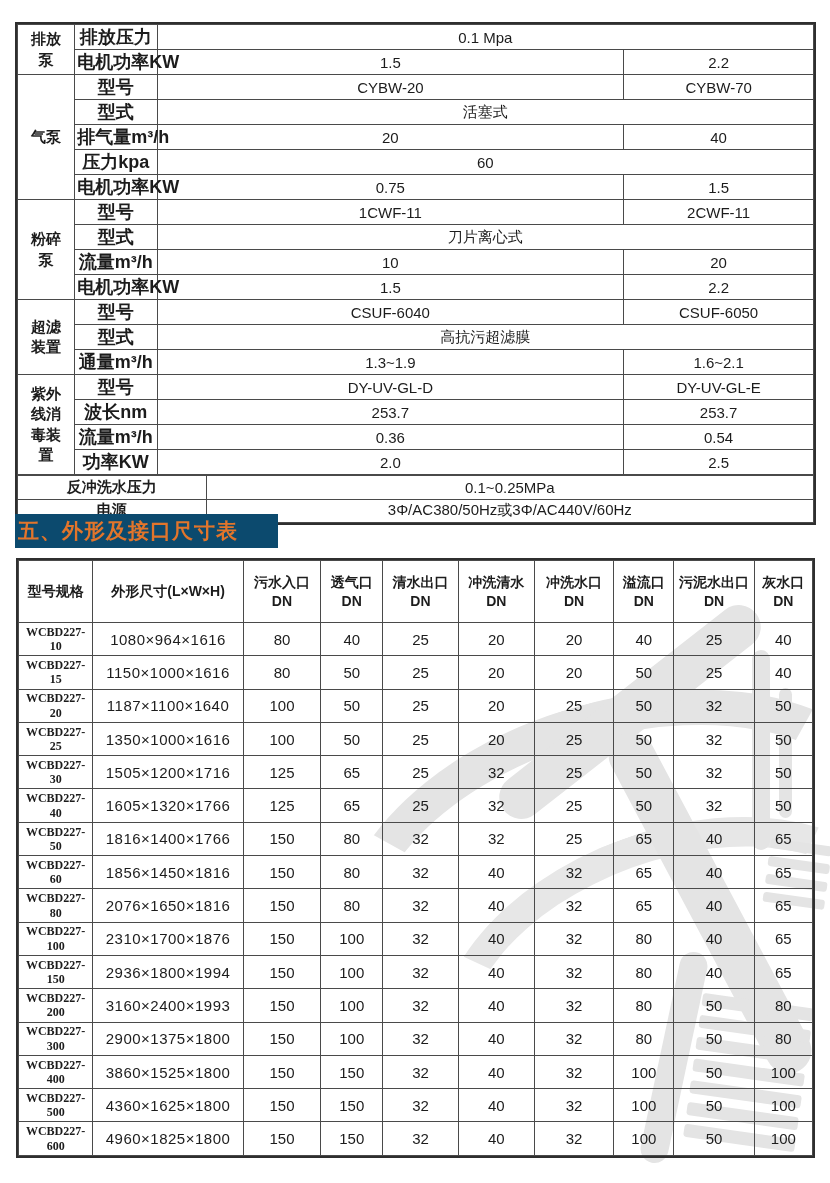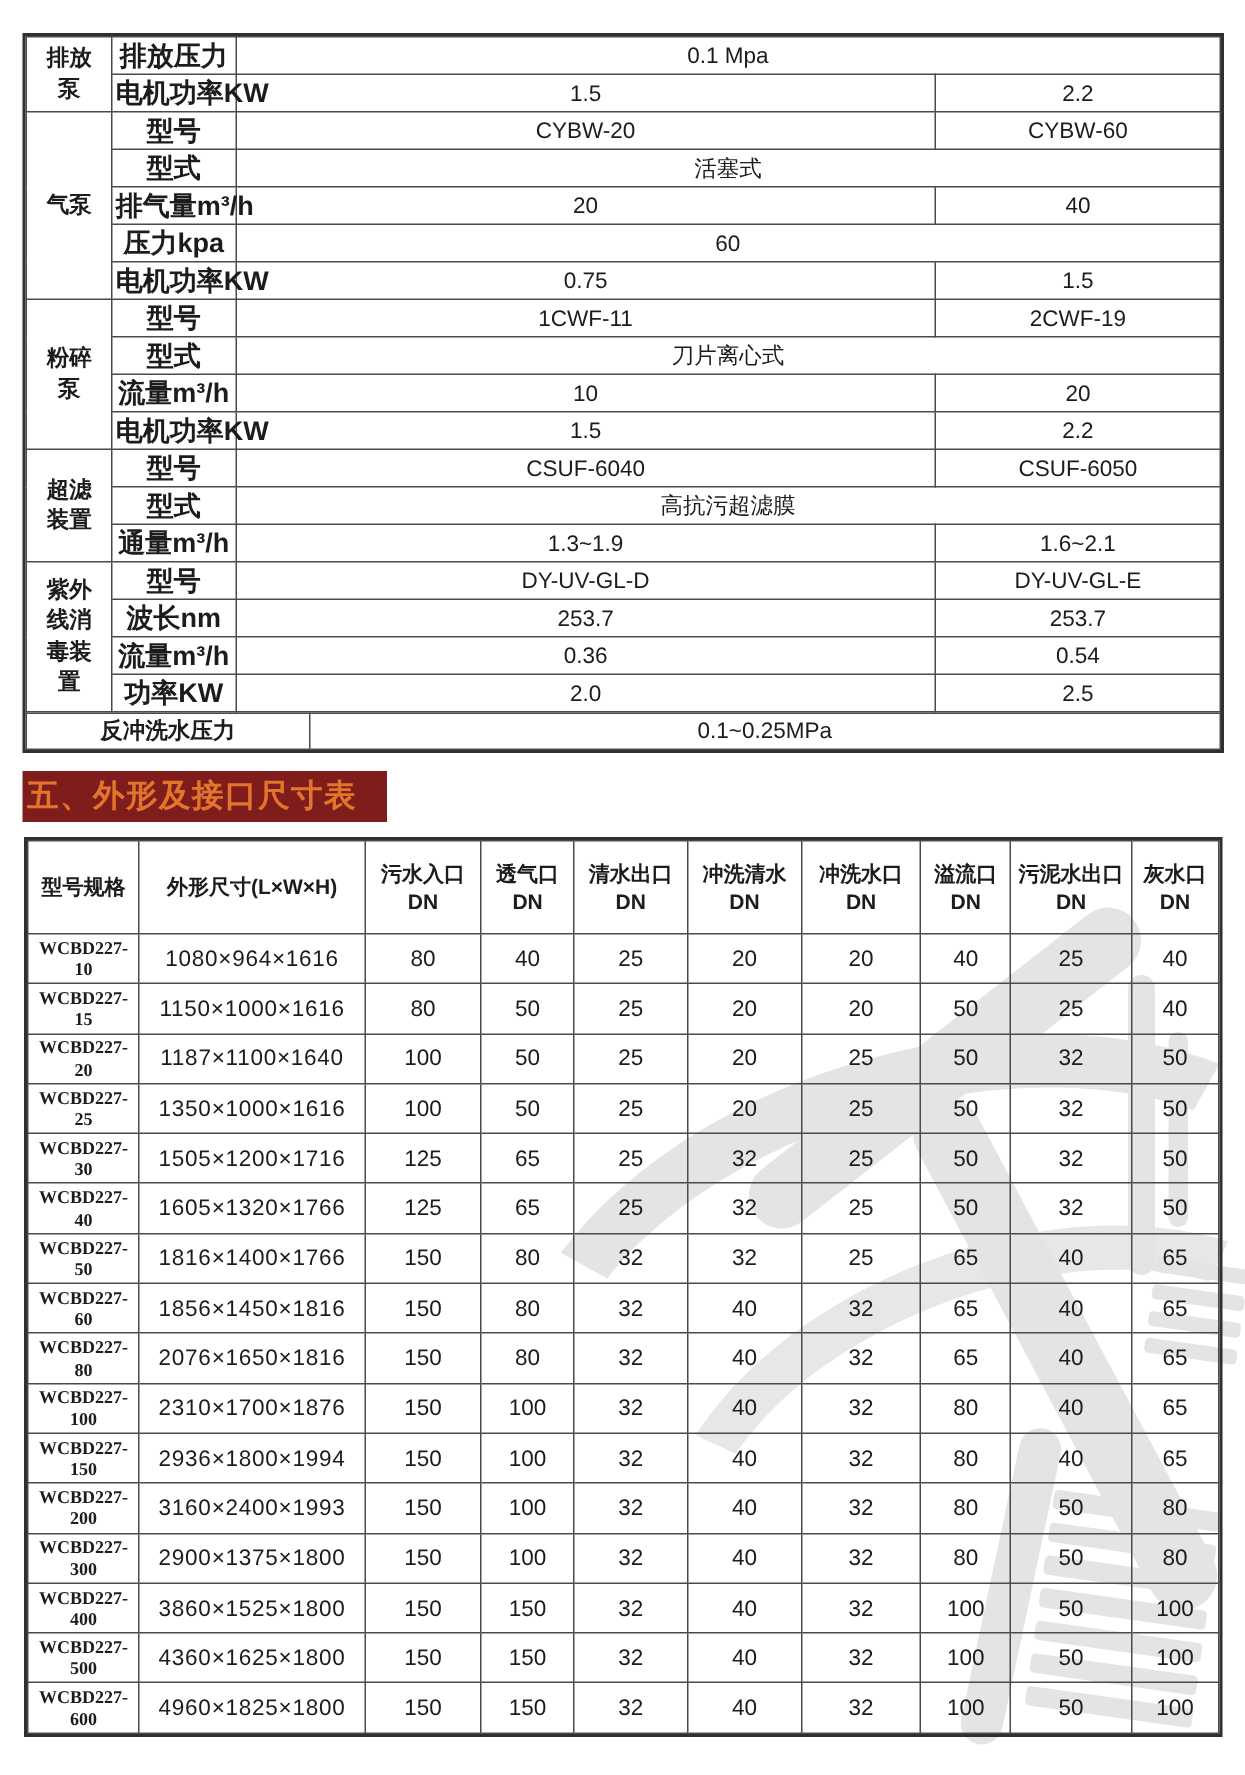--- a/index.html
+++ b/index.html
@@ -42,22 +42,22 @@
     word-break:break-all;padding:0 10px;}
   #spec-table .attr{font-size:18px;font-weight:600;white-space:nowrap;}
   #spec-table .val{font-size:15px;text-align:center;}
   #footer-table td{height:22.5px;font-size:15px;}
   #footer-table .flabel{font-weight:700;font-size:15px;}
   .c-group{width:57px;} .c-attr{width:82px;} .c-v1{width:465px;} .c-v2{width:189px;}
   .c-flabel{width:188px;} .c-fval{width:605px;}
 
   
   #section-title{position:absolute;z-index:1;left:15px;top:514px;
-    background:#7f1d1d;color:#e2752b;font-size:21px;font-weight:bold;
-    padding:5px 20px 5px 3px;letter-spacing:1px;line-height:1.15;}
+    background:#0c4a6e;color:#e2752b;font-size:21px;font-weight:bold;
+    padding:5px 40px 5px 3px;letter-spacing:1px;line-height:1.15;}
 
   
   #dim-wrap{left:16px;top:558px;width:795px;}
   #dim-table th{height:61px;font-size:14px;font-weight:bold;line-height:1.35;}
   #dim-table td{height:32.3px;font-size:15px;}
   #dim-table .model{font-size:12px;line-height:1.2;font-weight:600;font-family:Liberation Serif, serif;}
   #dim-table .size{font-size:15px;letter-spacing:0.5px;}
   .dc0{width:74px;}.dc1{width:150px;}.dc2{width:77px;}.dc3{width:62px;}.dc4{width:75px;}
   .dc5{width:76px;}.dc6{width:79px;}.dc7{width:60px;}.dc8{width:80px;}.dc9{width:58px;}
 </style>
@@ -105,21 +105,21 @@
         </tr>
         <tr>
           <td class="attr">电机功率KW</td>
           <td class="val">1.5</td>
           <td class="val">2.2</td>
         </tr>
         <tr>
           <td class="group" rowspan="5">气泵</td>
           <td class="attr">型号</td>
           <td class="val">CYBW-20</td>
-          <td class="val">CYBW-60</td>
+          <td class="val">CYBW-70</td>
         </tr>
         <tr>
           <td class="attr">型式</td>
           <td class="val" colspan="2">活塞式</td>
         </tr>
         <tr>
           <td class="attr">排气量m³/h</td>
           <td class="val">20</td>
           <td class="val">40</td>
         </tr>
@@ -129,21 +129,21 @@
         </tr>
         <tr>
           <td class="attr">电机功率KW</td>
           <td class="val">0.75</td>
           <td class="val">1.5</td>
         </tr>
         <tr>
           <td class="group" rowspan="4">粉碎泵</td>
           <td class="attr">型号</td>
           <td class="val">1CWF-11</td>
-          <td class="val">2CWF-19</td>
+          <td class="val">2CWF-11</td>
         </tr>
         <tr>
           <td class="attr">型式</td>
           <td class="val" colspan="2">刀片离心式</td>
         </tr>
         <tr>
           <td class="attr">流量m³/h</td>
           <td class="val">10</td>
           <td class="val">20</td>
         </tr>
@@ -192,20 +192,24 @@
   </table>
   <table id="footer-table">
     <colgroup>
       <col class="c-flabel">
         <col class="c-fval">
     </colgroup>
     <tbody id="footer-body">
         <tr>
           <td class="flabel">反冲洗水压力</td>
           <td class="val">0.1~0.25MPa</td>
+        </tr>
+        <tr>
+          <td class="flabel">电源</td>
+          <td class="val">3Φ/AC380/50Hz或3Φ/AC440V/60Hz</td>
         </tr>
       </tbody>
   </table>
 </div>
 
 <div id="section-title">五、外形及接口尺寸表</div>
 
 <div class="tbl-wrap" id="dim-wrap">
   <table id="dim-table">
     <colgroup>

